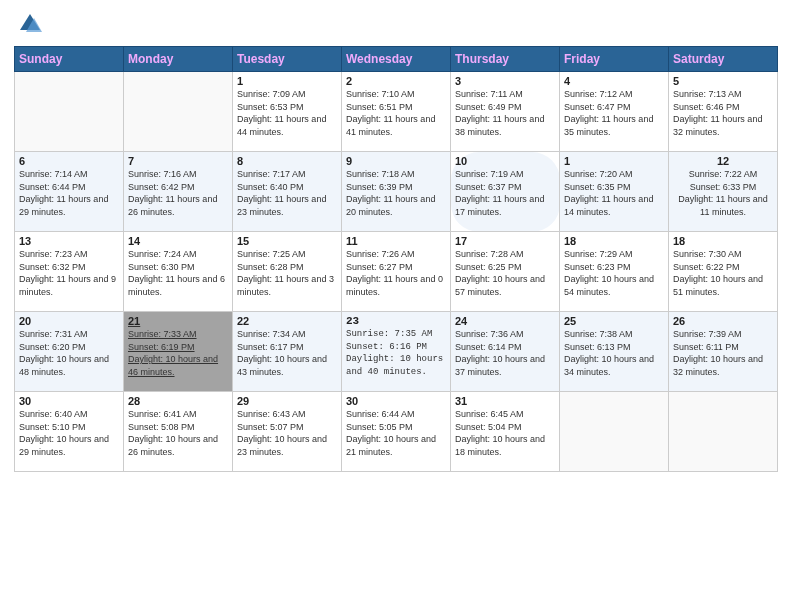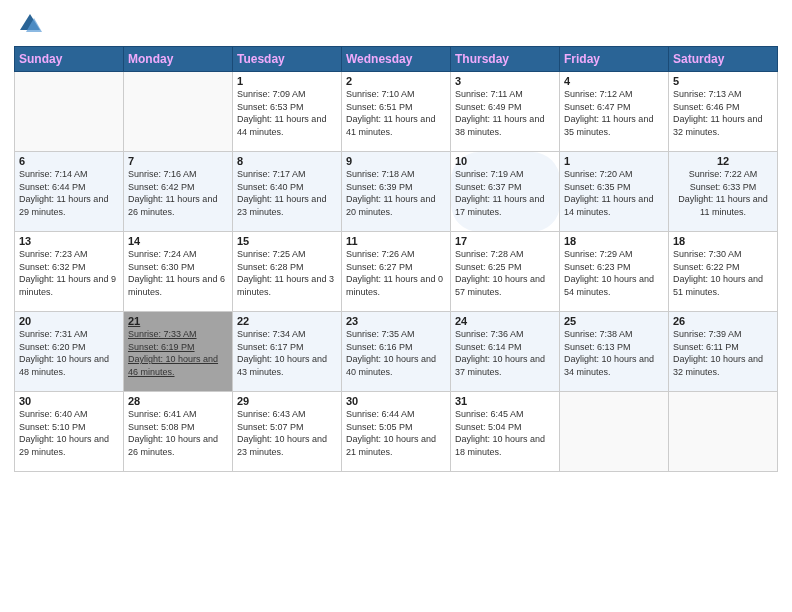--- a/index.html
+++ b/index.html
@@ -223,21 +223,21 @@
             <div class="day-info">Sunrise: 7:31 AM<br>Sunset: 6:20 PM<br>Daylight: 10 hours and 48 minutes.</div>
           </td>
           <td style="background: #a3a3a3; text-decoration: underline;">
             <span class="day-number">21</span>
             <div class="day-info">Sunrise: 7:33 AM<br>Sunset: 6:19 PM<br>Daylight: 10 hours and 46 minutes.</div>
           </td>
           <td style="background: rgb(240, 245, 251);">
             <span class="day-number">22</span>
             <div class="day-info">Sunrise: 7:34 AM<br>Sunset: 6:17 PM<br>Daylight: 10 hours and 43 minutes.</div>
           </td>
-          <td style="background: rgb(240, 245, 251);">
+          <td style="background: rgb(240, 245, 251); font-family: Liberation Mono, monospace;">
             <span class="day-number">23</span>
             <div class="day-info">Sunrise: 7:35 AM<br>Sunset: 6:16 PM<br>Daylight: 10 hours and 40 minutes.</div>
           </td>
           <td style="background: rgb(240, 245, 251);">
             <span class="day-number">24</span>
             <div class="day-info">Sunrise: 7:36 AM<br>Sunset: 6:14 PM<br>Daylight: 10 hours and 37 minutes.</div>
           </td>
           <td style="background: rgb(240, 245, 251);">
             <span class="day-number">25</span>
             <div class="day-info">Sunrise: 7:38 AM<br>Sunset: 6:13 PM<br>Daylight: 10 hours and 34 minutes.</div>

